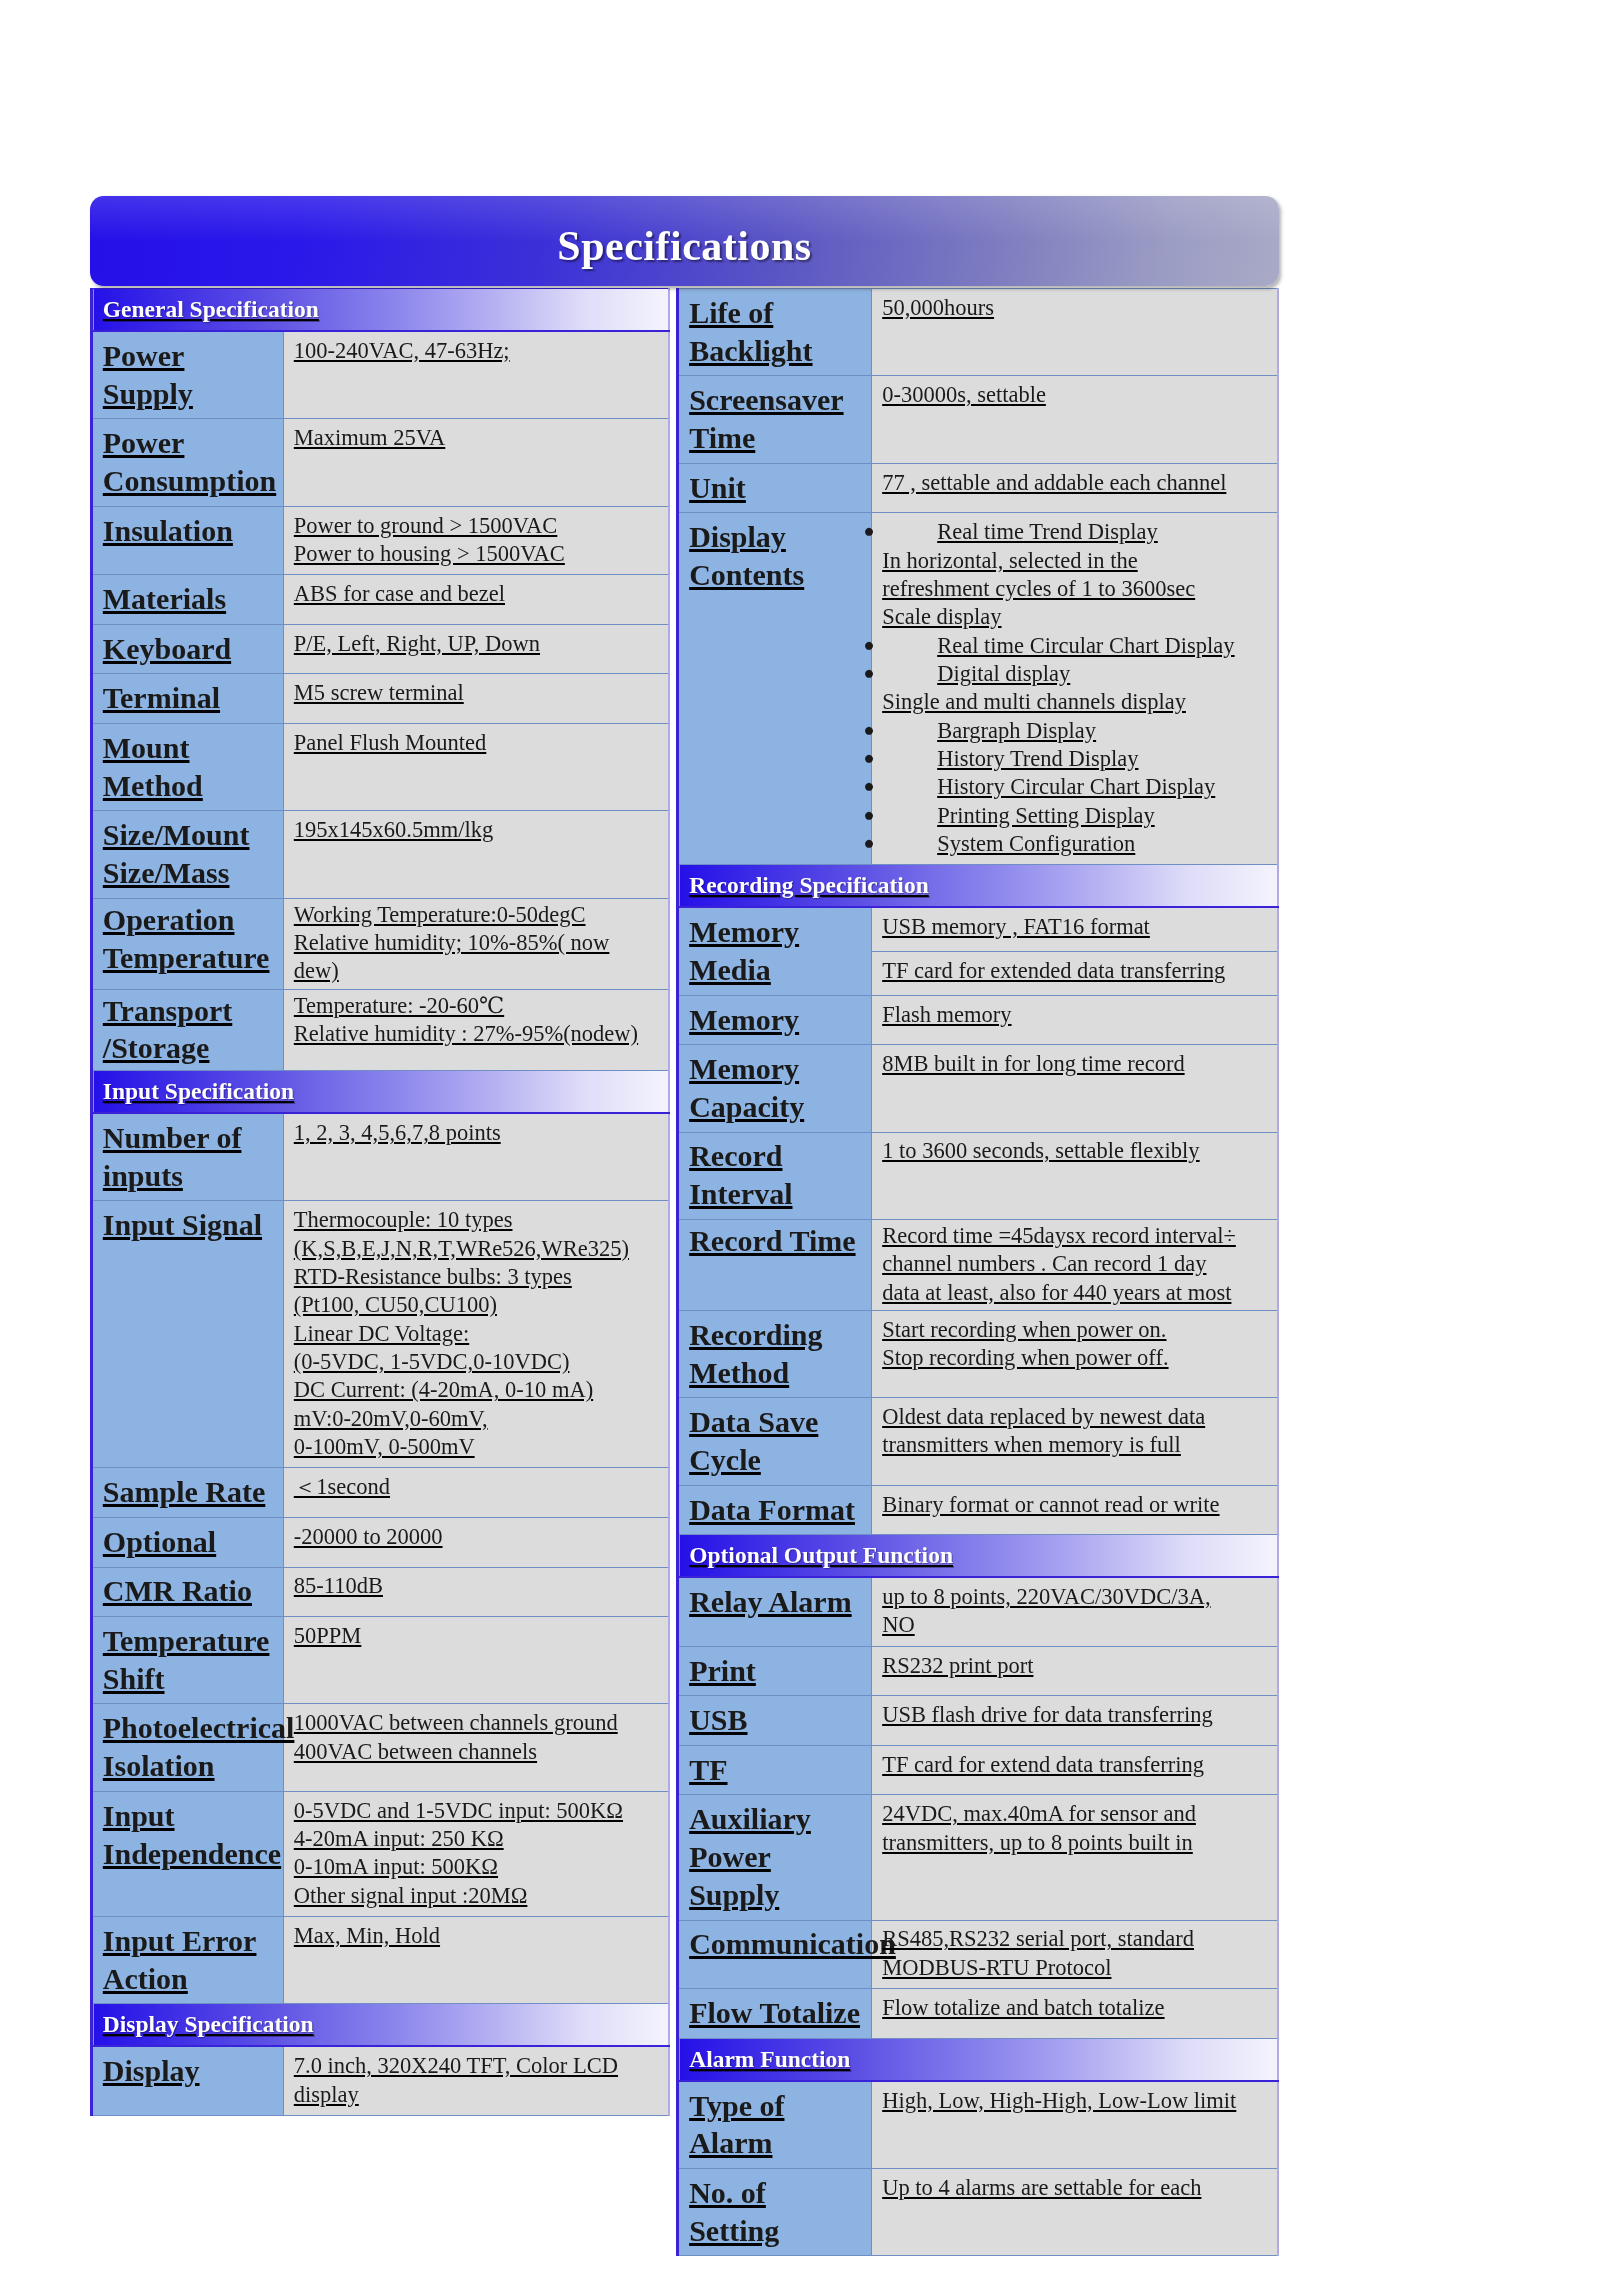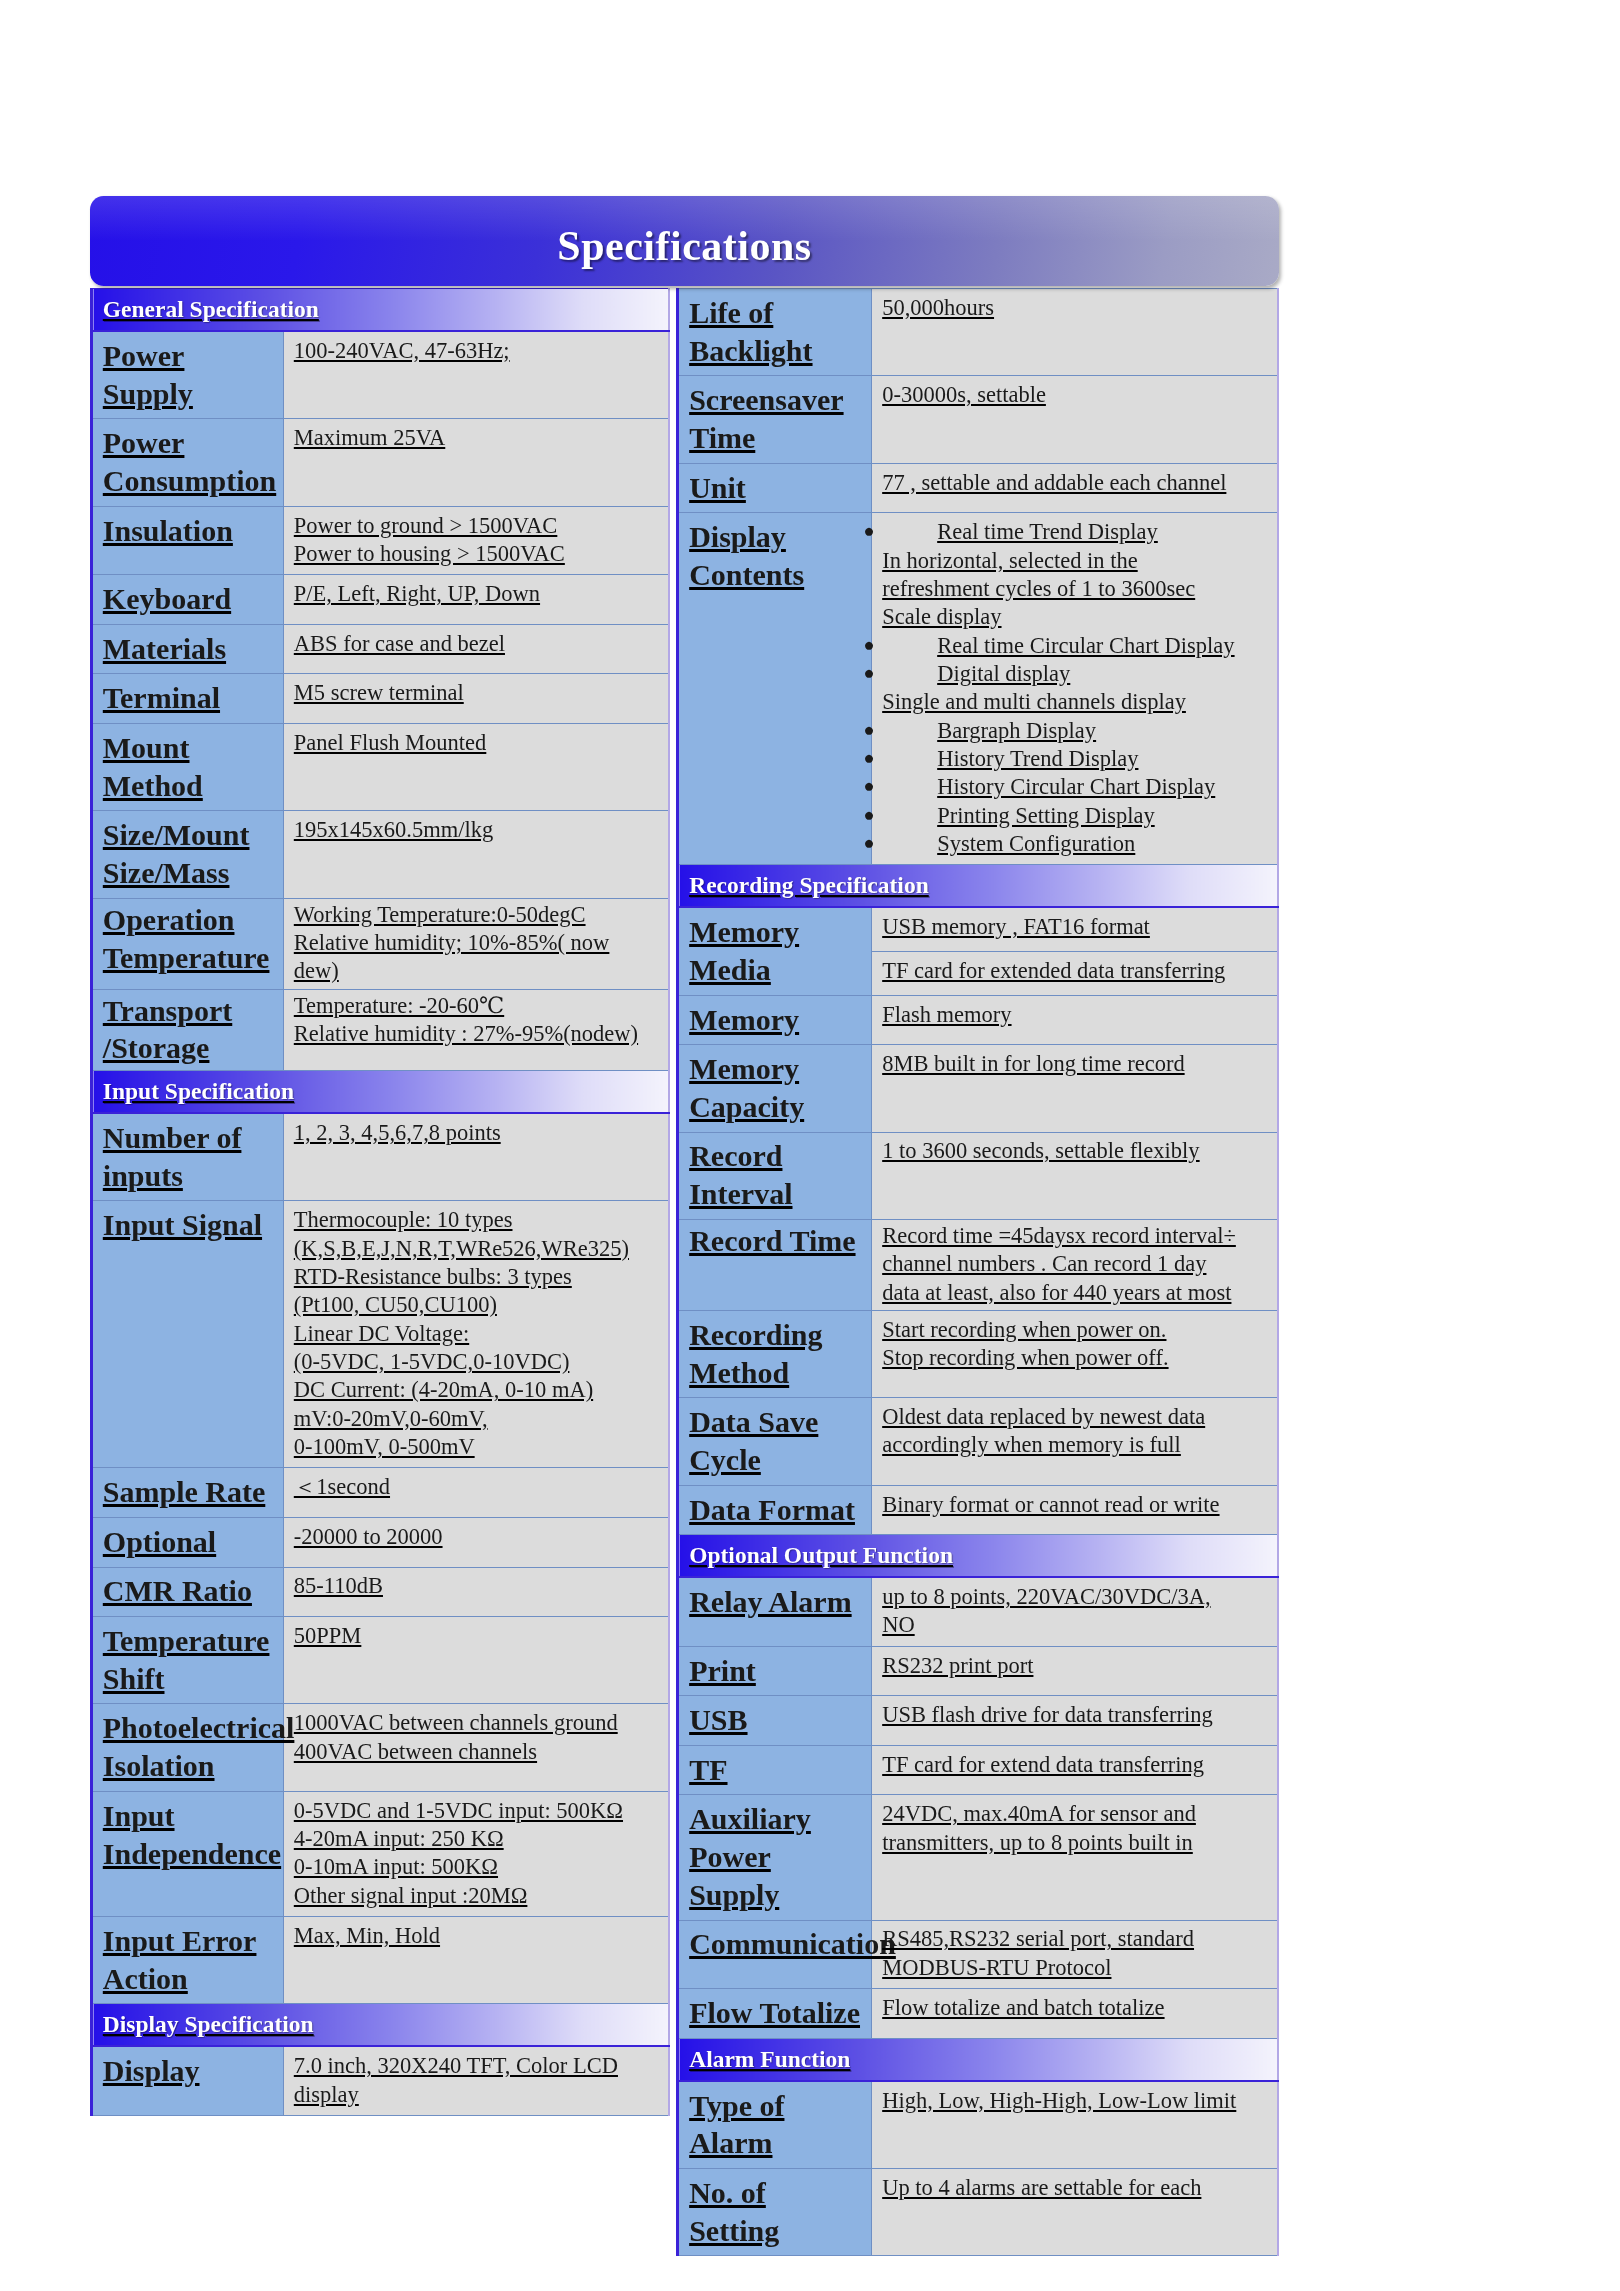--- a/index.html
+++ b/index.html
@@ -163,29 +163,29 @@
               </td>
             </tr>
             <tr>
               <td class="k">Insulation</td>
               <td class="v">
                 <span class="line">Power to ground &gt; 1500VAC</span>
                 <span class="line">Power to housing &gt; 1500VAC</span>
               </td>
             </tr>
             <tr>
+              <td class="k">Materials</td>
+              <td class="v">
+                <span class="line">ABS for case and bezel</span>
+              </td>
+            </tr>
+            <tr>
               <td class="k">Keyboard</td>
               <td class="v">
                 <span class="line">P/E, Left, Right, UP, Down</span>
-              </td>
-            </tr>
-            <tr>
-              <td class="k">Materials</td>
-              <td class="v">
-                <span class="line">ABS for case and bezel</span>
               </td>
             </tr>
             <tr>
               <td class="k">Terminal</td>
               <td class="v">
                 <span class="line">M5 screw terminal</span>
               </td>
             </tr>
             <tr>
               <td class="k">Mount Method</td>
@@ -391,21 +391,21 @@
               <td class="k">Recording Method</td>
               <td class="v">
                 <span class="line">Start recording when power on.</span>
                 <span class="line">Stop recording when power off.</span>
               </td>
             </tr>
             <tr>
               <td class="k">Data Save Cycle</td>
               <td class="v">
                 <span class="line">Oldest data replaced by newest data</span>
-                <span class="line">accordingly when memory is full</span>
+                <span class="line">transmitters when memory is full</span>
               </td>
             </tr>
             <tr>
               <td class="k">Data Format</td>
               <td class="v">
                 <span class="line">Binary format or cannot read or write</span>
               </td>
             </tr>
             <tr class="section">
               <td colspan="2" class="barcell">

